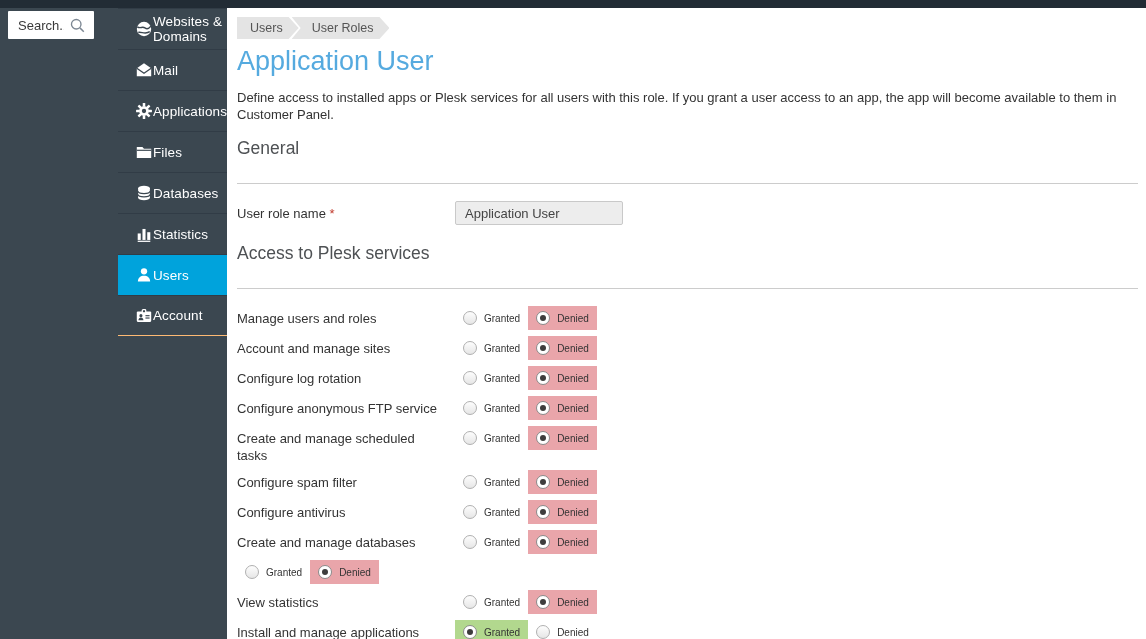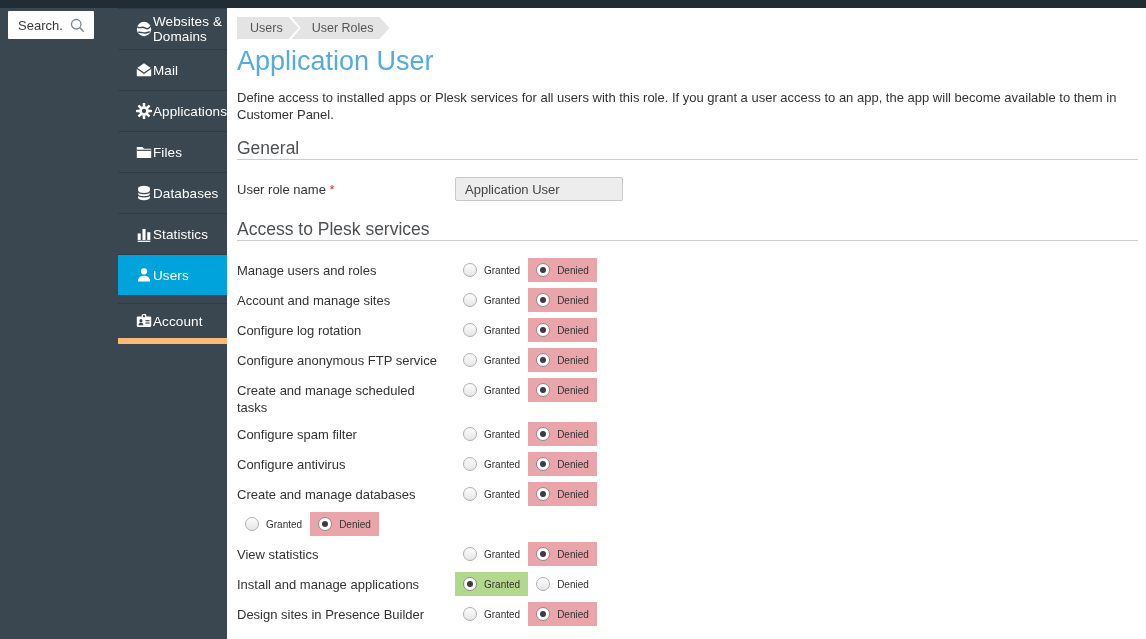--- a/index.html
+++ b/index.html
@@ -20,21 +20,21 @@
     padding: 0 30px 0 10px; outline: none; border-radius: 1px;
   }
   .search-input::placeholder { color: #3a3a3a; }
   .search-icon { position: absolute; right: 32px; top: 9px; pointer-events: none; }
   .side-nav { display: flex; flex-direction: column; }
   .side-item {
     height: 41px; display: flex; align-items: center; gap: 0;
     padding-left: 17px; cursor: pointer;
     border-top: 1px solid #313c46;
   }
-  .side-item:last-child { border-bottom: 6px solid #fdba74; margin-top: 8px; }
+  .side-item:last-child { border-bottom: 1px solid #fdba74; }
   .side-item.active { background: var(--accent, #00a3dc); }
   .side-icon { width: 18px; height: 18px; display: inline-flex; align-items: center; justify-content: center; flex-shrink: 0; }
   .side-label { color: #ffffff; font-size: 13.5px; letter-spacing: 0.1px; }
 
   
   .content { flex: 1; padding: 4px 8px 0 10px; overflow: hidden; }
   .breadcrumb { display: flex; margin: 5px 0 7px 0; }
   .crumb {
     background: #e4e4e4; color: #555; font-size: 12.5px;
     height: 22px; line-height: 22px; padding: 0 16px 0 13px;
@@ -42,21 +42,21 @@
     cursor: pointer;
   }
   .crumb + .crumb {
     margin-left: -7px; padding-left: 20px;
     clip-path: polygon(0 0, calc(100% - 10px) 0, 100% 50%, calc(100% - 10px) 100%, 0 100%, 9px 50%);
   }
   .page-title { font-size: 27px; font-weight: 400; color: var(--title-color, #55aadf); margin: 4px 0 12px 0; }
   .description { font-size: 13px; color: #333; line-height: 17px; margin-bottom: 14px; max-width: 905px; }
   .section-heading {
     font-size: 17.5px; font-weight: 400; color: #4e5154;
-    padding-bottom: 0; border-bottom: 1px solid #cccccc; margin-top: 15px;
+    padding-bottom: 24px; border-bottom: 1px solid #cccccc; margin-top: 15px;
   }
   .form-row { display: flex; align-items: center; margin: 17px 0 18px 0; }
   .form-label { width: 210px; margin-right: 8px; font-size: 13px; color: #333; flex-shrink: 0; }
   .req { color: #c0392b; }
   .text-input {
     width: 168px; height: 24px; background: #ededed; border: 1px solid #c9c9c9;
     border-radius: 2px; font-family: "Liberation Sans", sans-serif;
     font-size: 13px; color: #444; padding: 0 9px; outline: none;
   }
   .perm-list { margin-top: 17px; }

